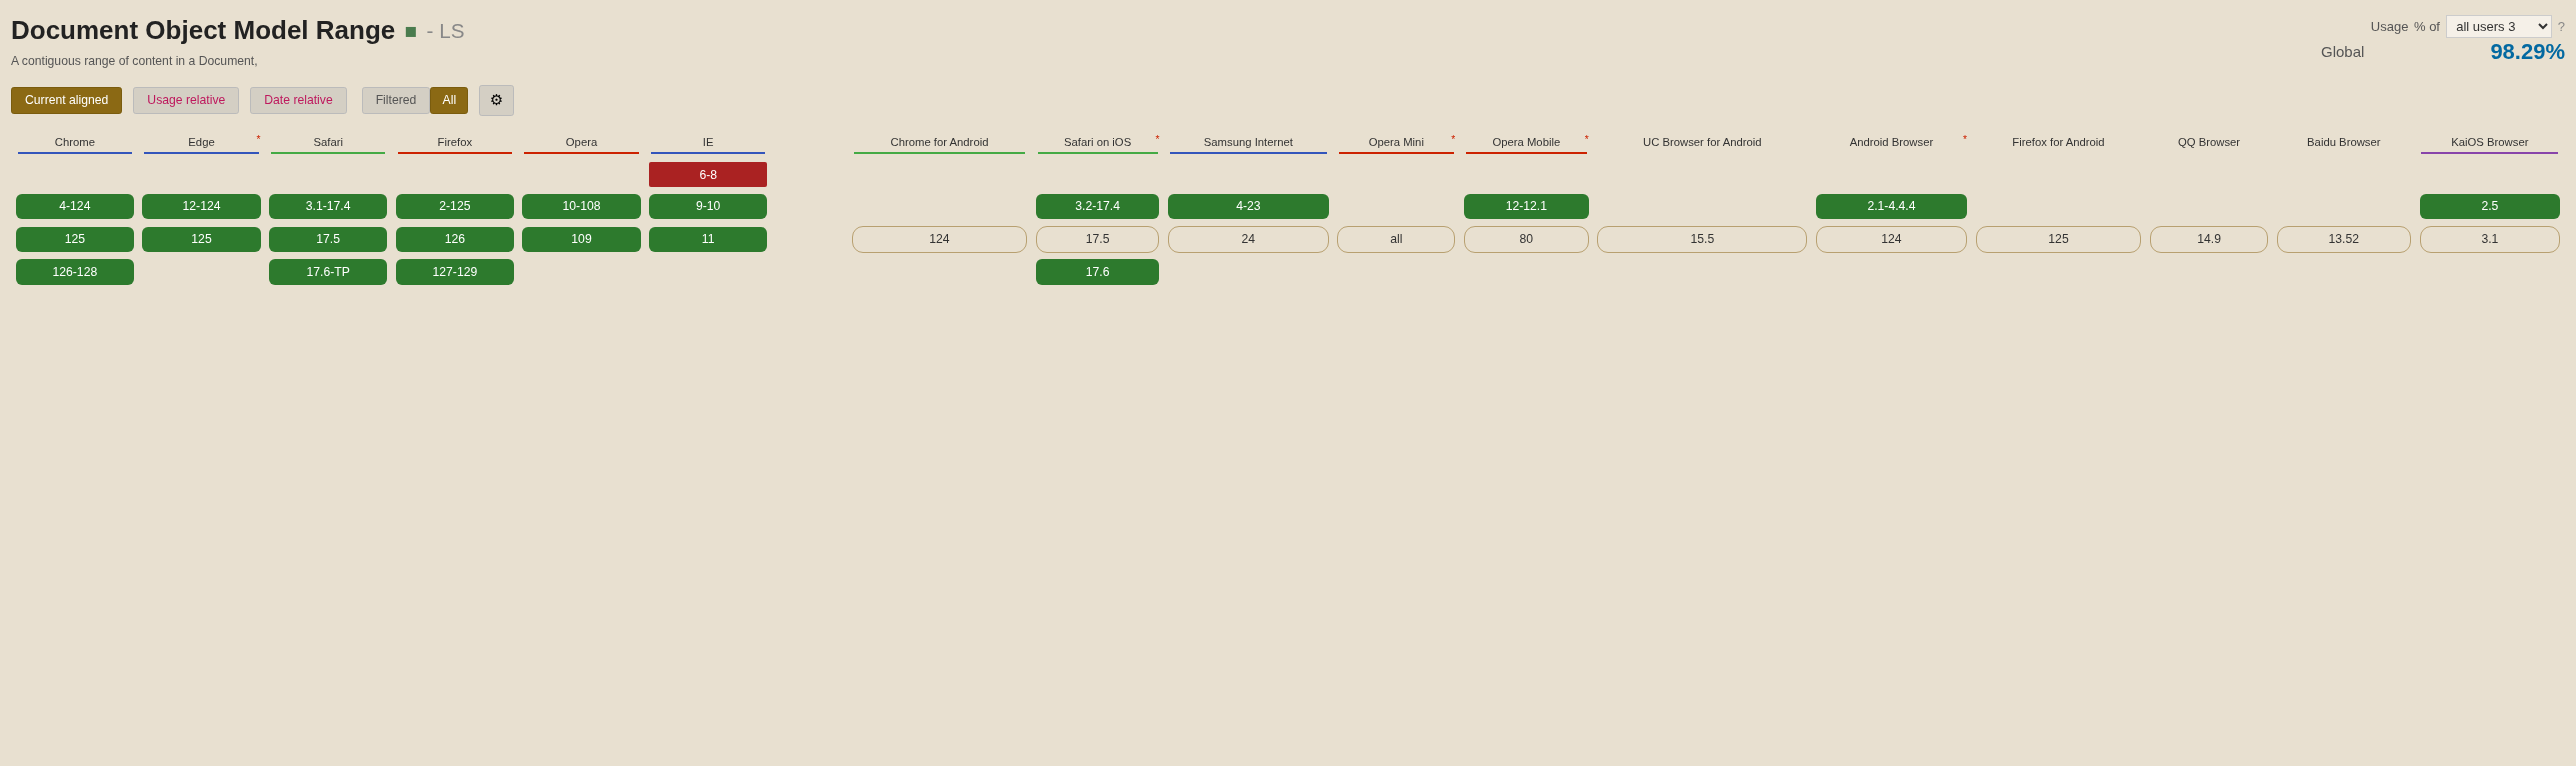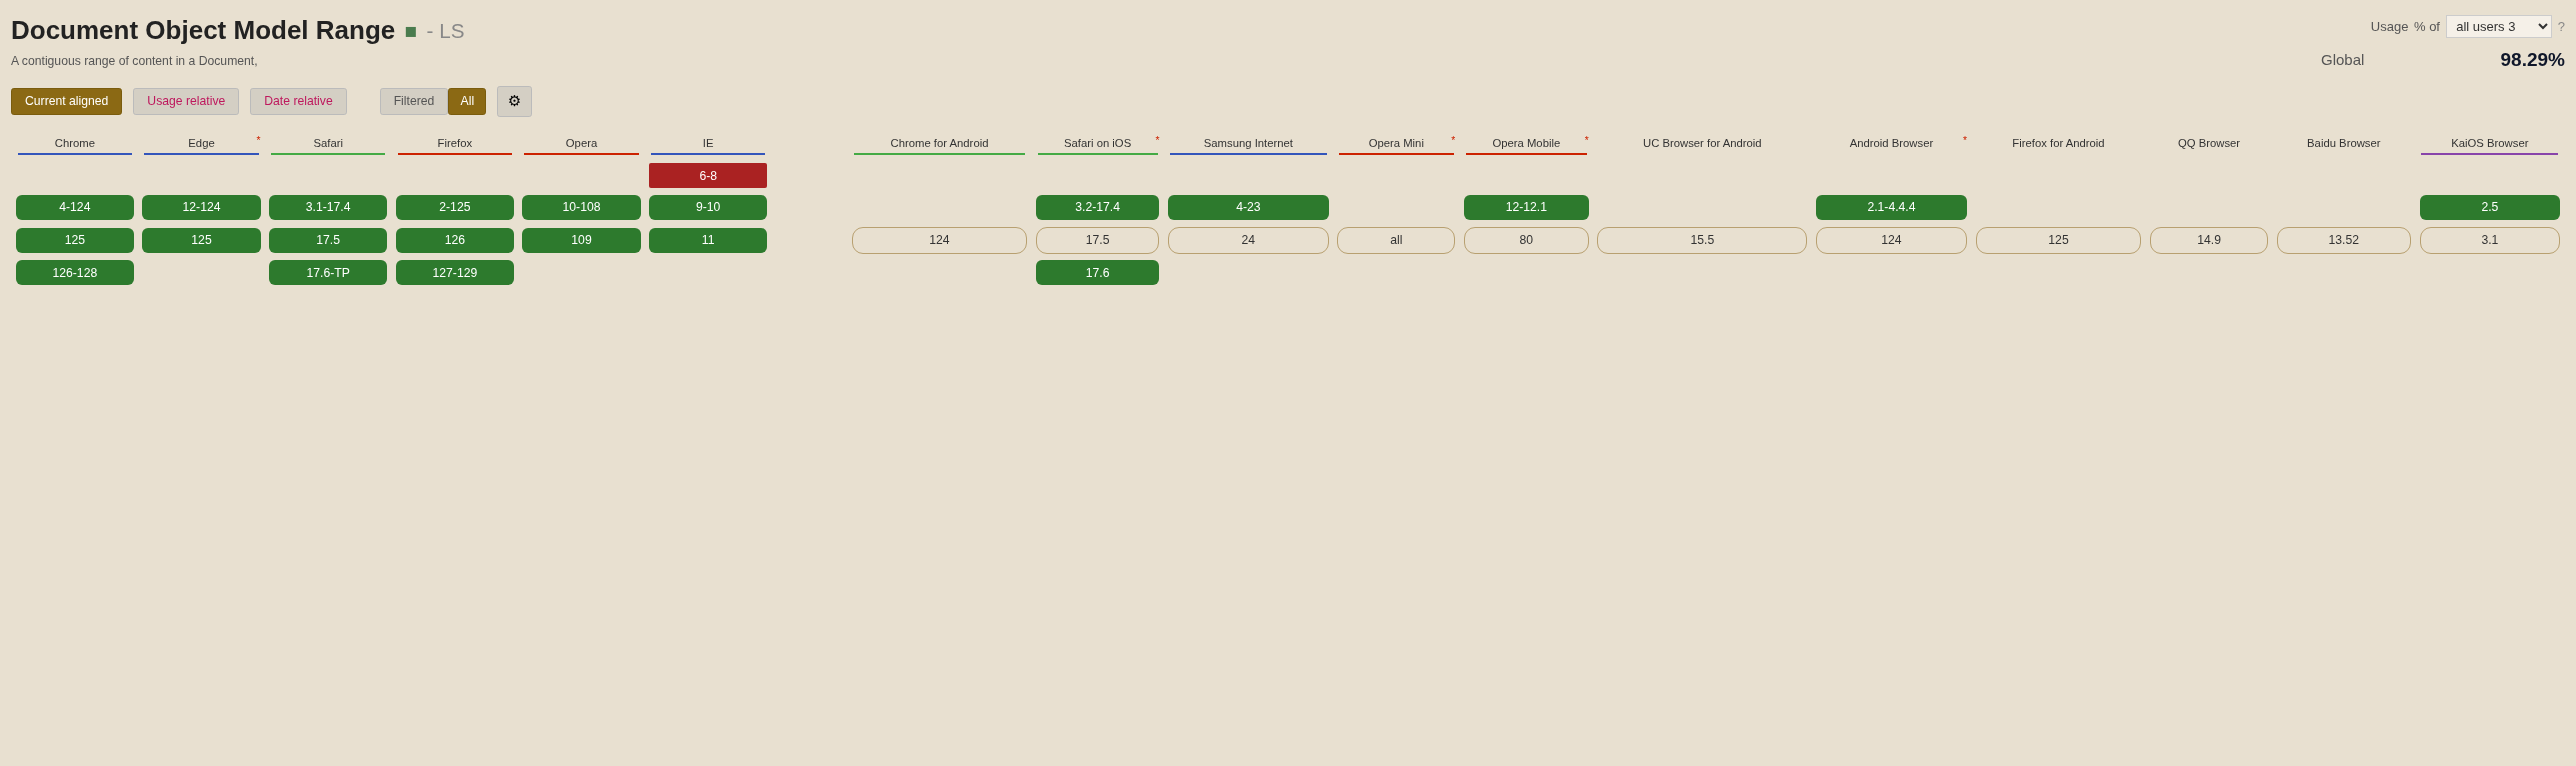--- a/index.html
+++ b/index.html
@@ -66,29 +66,29 @@
     }
     .usage-question {
       color: #888;
       cursor: pointer;
       font-size: 13px;
     }
     .global-row {
       display: flex;
       justify-content: space-between;
       align-items: center;
-      margin-top: 11px;
+      margin-top: 1px;
     }
     .global-label {
       font-size: 15px;
       color: #555;
     }
     .global-value {
-      font-size: 19px;
-      color: #0f172a;
+      font-size: 22px;
+      color: #0369a1;
       font-weight: bold;
     }
     .controls {
       display: flex;
       align-items: center;
       gap: 11px;
       margin-top: 15px;
       margin-bottom: 15px;
     }
     .btn {
@@ -119,21 +119,21 @@
       background: #d4cfc4;
       border: 0.9px solid #bbb;
       padding: 5.6px 9.4px;
       cursor: pointer;
       border-radius: 2.8px;
       font-size: 15px;
     }
     .filter-group {
       display: flex;
       align-items: flex-start;
-      margin-left: 22px;
+      margin-left: 4px;
     }
     .browser-table-wrapper {
       overflow-x: auto;
     }
     .browser-table {
       border-collapse: separate;
       border-spacing: 1.9px;
       width: 100%;
     }
     .browser-table th {

